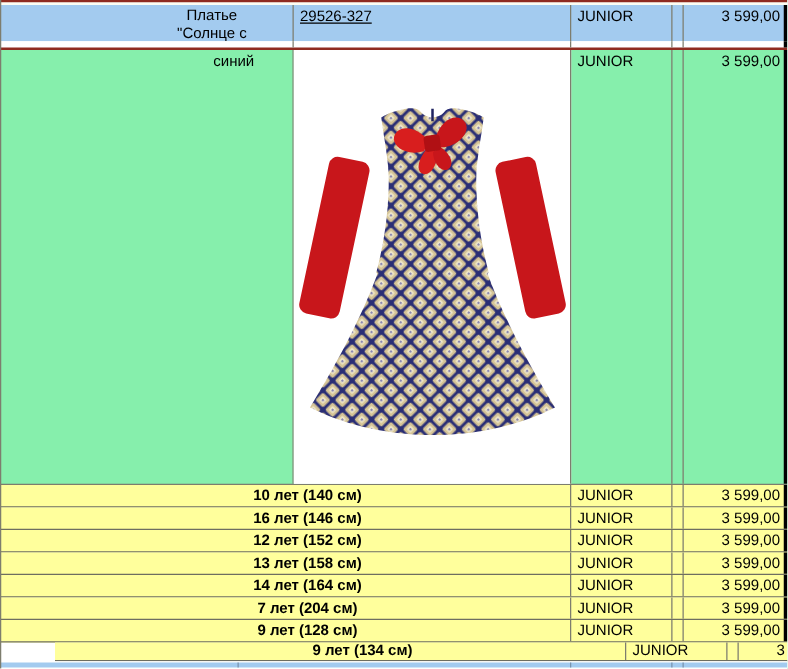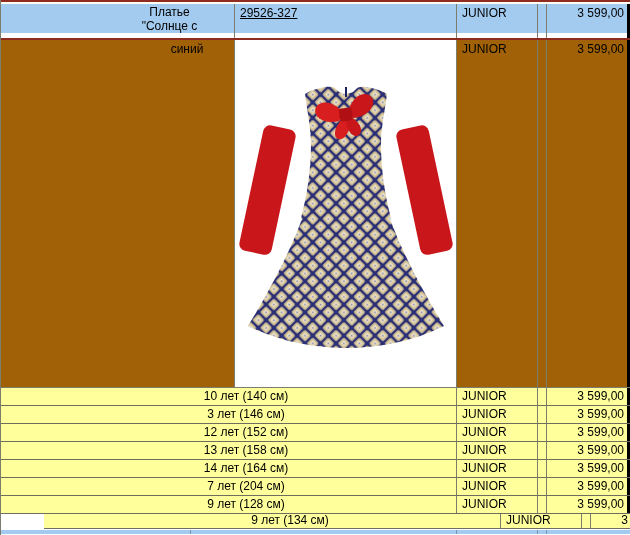--- a/index.html
+++ b/index.html
@@ -8,30 +8,30 @@
     font-family:"Liberation Sans",sans-serif;font-size:12px;color:#000;line-height:14px;
   }
   .row{display:flex;width:630px;}
   .cell{box-sizing:border-box;border-right:1px solid #7d7d6e;overflow:hidden;white-space:nowrap;}
   
   .c-name{width:235px;}
   .c-photo{width:222px;}
   .c-brand{width:81px;padding:2px 0 0 5px;}
   .c-gap{width:9px;}
   .c-price{width:83px;border-right:3px solid #000000;text-align:right;padding:2px 3px 0 0;}
-  .c-size{width:457px;text-align:center;padding:0 0 0 36px;box-sizing:border-box;border-right:1px solid #7d7d6e;}
+  .c-size{width:457px;text-align:center;padding:0 0 0 36px;box-sizing:border-box;border-right:1px solid #7d7d6e;font-weight:bold;}
   
   .sep{height:2px;background:#8f2b20;width:630px;}
   .strip-top{height:2px;background:#fdfdf2;width:630px;}
   .hdr{height:29px;background:#a3cbef;}
   .hdr .c-name{text-align:center;padding:1px 0 0 105px;white-space:normal;line-height:14px;}
   .hdr .c-photo{padding:2px 0 0 5px;text-decoration:underline;}
   .gapstrip{height:5px;background:#ffffff;}
   .gapstrip .cell{height:5px;}
-  .colorrow{height:348px;background:#a16207;border-bottom:1px solid #7d7d6e;box-sizing:border-box;}
+  .colorrow{height:348px;background:#86efac;border-bottom:1px solid #7d7d6e;box-sizing:border-box;}
   .colorrow .c-name{text-align:center;padding:2px 0 0 140px;}
   .colorrow .c-photo{background:#ffffff;padding:0;}
   .sizerow{height:18px;background:#ffff9c;border-bottom:1px solid #6e6e60;box-sizing:border-box;}
   .sizerow .cell, .sizerow .c-size{line-height:16px;padding-top:0;}
   .sizerow .c-brand{padding:0 0 0 5px;line-height:16px;}
   .sizerow .c-price{padding:0 3px 0 0;line-height:16px;}
   .sizerow-last{height:15px;margin-left:44px;}
   .sizerow-last .cell,.sizerow-last .c-size{line-height:13px;}
   .bottomsliver{position:relative;height:5px;width:630px;background:#ffffff;}
   .bottomsliver .blue{position:absolute;left:0;right:0;top:1px;height:4px;background:#a3cbef;}
@@ -120,21 +120,21 @@
     </div>
   </div>
 
   <div class="row sizerow">
     <div class="c-size cell"><span>10 лет (140 см)</span></div>
     <div class="cell c-brand"><span>JUNIOR</span></div>
     <div class="cell c-gap"></div>
     <div class="cell c-price"><span>3 599,00</span></div>
   </div>
   <div class="row sizerow">
-    <div class="c-size cell"><span>3 лет (146 см)</span></div>
+    <div class="c-size cell"><span>16 лет (146 см)</span></div>
     <div class="cell c-brand"><span>JUNIOR</span></div>
     <div class="cell c-gap"></div>
     <div class="cell c-price"><span>3 599,00</span></div>
   </div>
   <div class="row sizerow">
     <div class="c-size cell"><span>12 лет (152 см)</span></div>
     <div class="cell c-brand"><span>JUNIOR</span></div>
     <div class="cell c-gap"></div>
     <div class="cell c-price"><span>3 599,00</span></div>
   </div>

